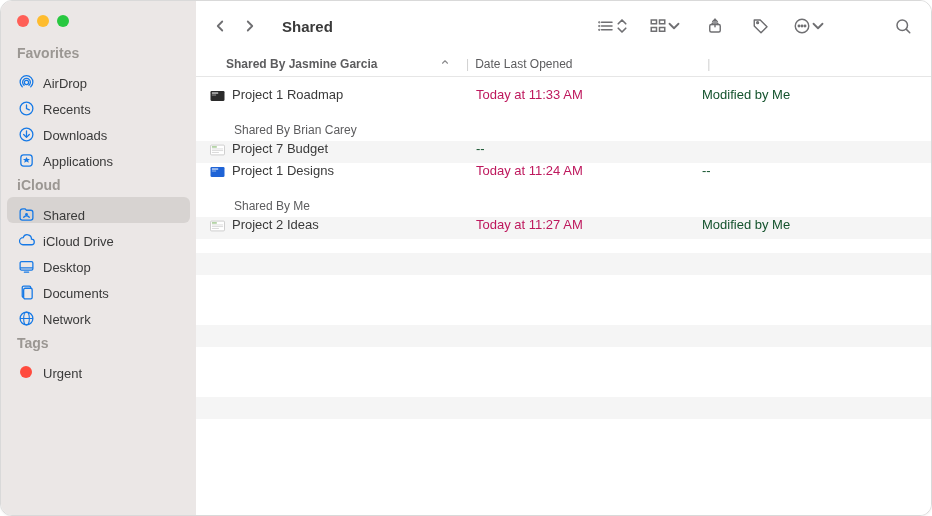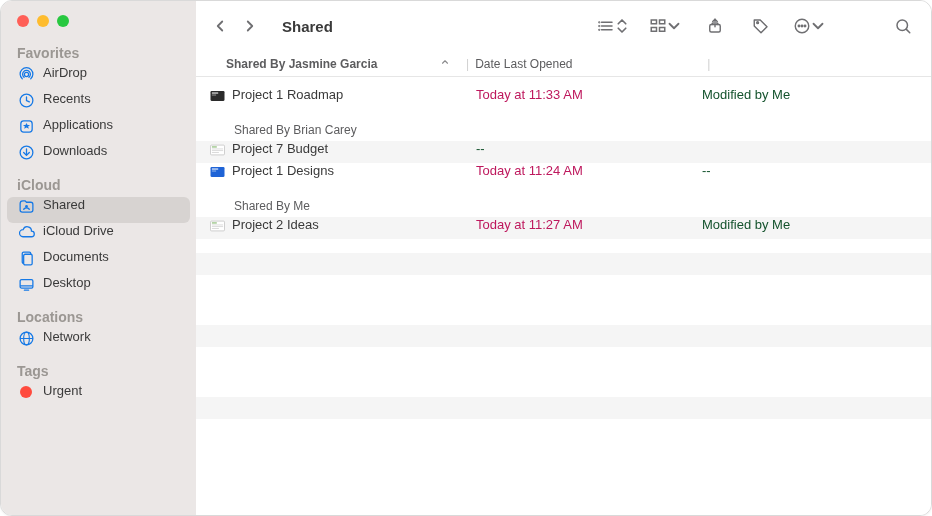--- a/index.html
+++ b/index.html
@@ -4,21 +4,21 @@
 <style>
 *{box-sizing:border-box;margin:0;padding:0;font-family:-apple-system,BlinkMacSystemFont,"Segoe UI",Helvetica,Arial,sans-serif;-webkit-font-smoothing:antialiased}
 body{background:#fff;display:flex;justify-content:center;align-items:flex-start}
 .window{width:932px;height:516px;border:1px solid #d9d9d9;border-radius:12px;overflow:hidden;display:flex;background:#fff;box-shadow:0 1px 2px rgba(0,0,0,.05)}
 .sidebar{width:195px;background:#ebe7e6;display:flex;flex-direction:column;padding-bottom:8px}
 .traffic{display:flex;gap:8px;padding:14px 0 18px 16px}
 .tl{width:12px;height:12px;border-radius:50%}
 .tl.red{background:#ff5f57}.tl.yel{background:#febc2e}.tl.grn{background:#28c840}
 .section-label{font-size:14px;font-weight:600;color:#9b9793;padding:0 16px 4px 16px;margin-top:8px}
 .section-label:first-of-type{margin-top:0}
-.side-item{display:flex;align-items:flex-start;gap:8px;height:26px;padding:0 10px;margin:0 6px;border-radius:6px;font-size:13px;color:#3a3a3a;cursor:default}
+.side-item{display:flex;align-items:flex-end;gap:8px;height:26px;padding:0 10px;margin:0 6px;border-radius:6px;font-size:13px;color:#3a3a3a;cursor:default}
 .side-item.selected{background:#d7d3d1}
 .side-item .icn{width:18px;height:18px;display:flex;align-items:center;justify-content:center;color:#1679e6}
 .side-item .icn svg{width:17px;height:17px}
 .tag-icn{width:12px;height:12px;border-radius:50%}
 .main{flex:1;display:flex;flex-direction:column;background:#fff}
 .toolbar{height:50px;display:flex;align-items:center;padding:0 14px 0 10px;gap:6px}
 .tbtn{height:28px;min-width:28px;border-radius:6px;display:flex;align-items:center;justify-content:center;color:#6f6f72;cursor:default}
 .tbtn svg{width:18px;height:18px}
 .nav-arrows{display:flex;gap:2px;margin-right:6px}
 .title{font-size:15px;font-weight:600;color:#3a3a3a;margin-left:6px}
@@ -66,32 +66,32 @@
           <span class="icn">
             <svg viewBox="0 0 24 24">
               <use href="#i-clock"></use>
             </svg>
           </span>
           <span>Recents</span>
         </div>
         <div class="side-item">
           <span class="icn">
             <svg viewBox="0 0 24 24">
+              <use href="#i-download"></use>
+            </svg>
+          </span>
+          <span>Downloads</span>
+        </div>
+        <div class="side-item">
+          <span class="icn">
+            <svg viewBox="0 0 24 24">
               <use href="#i-apps"></use>
             </svg>
           </span>
           <span>Applications</span>
-        </div>
-        <div class="side-item">
-          <span class="icn">
-            <svg viewBox="0 0 24 24">
-              <use href="#i-download"></use>
-            </svg>
-          </span>
-          <span>Downloads</span>
         </div>
         <div class="section-label">iCloud</div>
         <div class="side-item selected">
           <span class="icn">
             <svg viewBox="0 0 24 24">
               <use href="#i-shared"></use>
             </svg>
           </span>
           <span>Shared</span>
         </div>
@@ -99,34 +99,33 @@
           <span class="icn">
             <svg viewBox="0 0 24 24">
               <use href="#i-cloud"></use>
             </svg>
           </span>
           <span>iCloud Drive</span>
         </div>
         <div class="side-item">
           <span class="icn">
             <svg viewBox="0 0 24 24">
+              <use href="#i-desktop"></use>
+            </svg>
+          </span>
+          <span>Desktop</span>
+        </div>
+        <div class="side-item">
+          <span class="icn">
+            <svg viewBox="0 0 24 24">
               <use href="#i-documents"></use>
             </svg>
           </span>
           <span>Documents</span>
         </div>
-        <div class="side-item">
-          <span class="icn">
-            <svg viewBox="0 0 24 24">
-              <use href="#i-desktop"></use>
-            </svg>
-          </span>
-          <span>Desktop</span>
-        </div>
-        <div class="section-label">Locations</div>
         <div class="side-item">
           <span class="icn">
             <svg viewBox="0 0 24 24">
               <use href="#i-network"></use>
             </svg>
           </span>
           <span>Network</span>
         </div>
         <div class="section-label">Tags</div>
         <div class="side-item">

